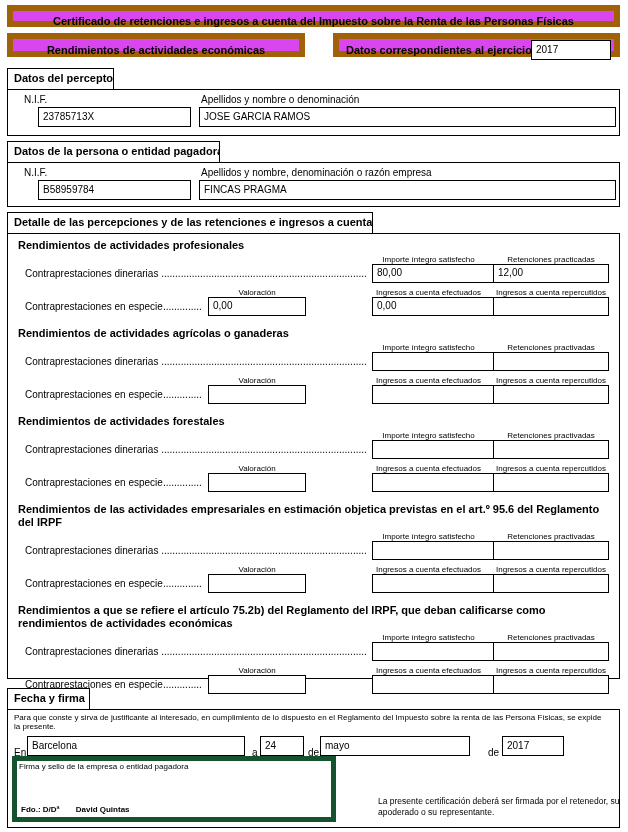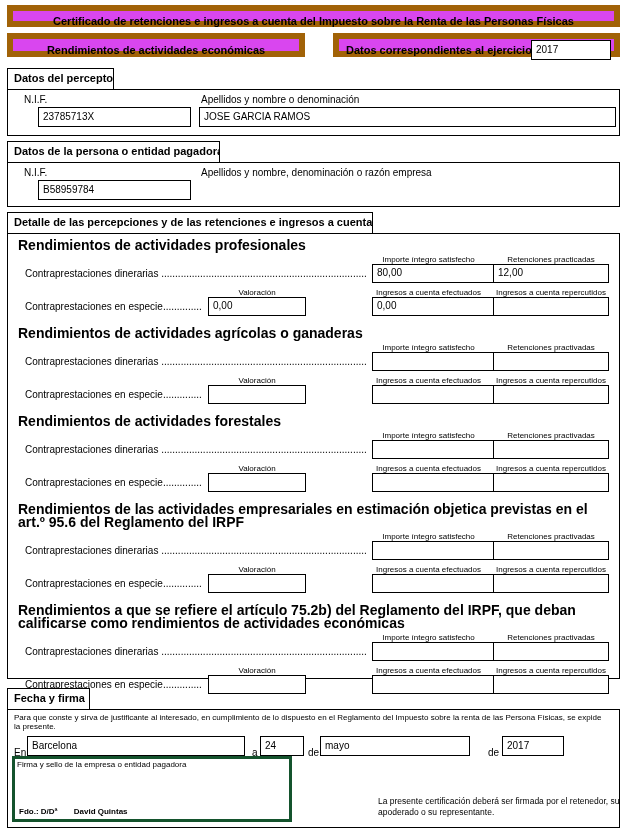--- a/index.html
+++ b/index.html
@@ -38,21 +38,21 @@
 
   .flabel { position: absolute; font-size: 10px; top: 4px; white-space: nowrap; }
   .nif-label  { left: 16px; }
   .name-label { left: 193px; }
   .nif-value  { left: 12px;  top: 17px; width: 153px; margin-left: 18px; }
   .name-value { left: 191px; top: 17px; width: 417px; }
 
   
   .subsection { position: relative; margin-top: 9px; }
   .subsection.first { margin-top: 5px; }
-  .sub-title { font-size: 14px; font-weight: bold; margin-left: 10px; margin-right: 14px; line-height: 13px; }
+  .sub-title { font-size: 11px; font-weight: bold; margin-left: 10px; margin-right: 14px; line-height: 13px; }
   .hdr-row { position: relative; height: 12px; }
   .hdr { position: absolute; font-size: 8px; text-align: center; white-space: nowrap; bottom: 0; }
   .c1 { left: 200px; width: 98px; }
   .c2 { left: 364px; width: 113px; }
   .c3 { left: 485px; width: 116px; }
   .fld-row { position: relative; height: 21px; }
   .fld-row .fbox { top: 0; height: 19px; line-height: 16px; }
   .fbox.c1 { width: 98px; } .fbox.c2 { width: 132px; } .fbox.c3 { width: 116px; }
   .row-label { position: absolute; left: 17px; top: 4px; font-size: 10px;
                white-space: nowrap; overflow: hidden; }
@@ -62,21 +62,21 @@
 
   
   .fecha-par { font-size: 8px; line-height: 9px; margin: 3px 12px 0 6px; }
   .date-row { position: relative; height: 22px; margin-top: 4px; font-size: 10px; }
   .date-row .dlabel { position: absolute; top: 4px; margin-top: 8px; }
   .l-en  { left: 6px; }  .l-a { left: 244px; } .l-de1 { left: 300px; } .l-de2 { left: 480px; }
   .b-place { left: 19px;  top: 1px; width: 218px; }
   .b-day   { left: 252px; top: 1px; width: 44px; }
   .b-month { left: 312px; top: 1px; width: 150px; }
   .b-year  { left: 494px; top: 1px; width: 62px; }
-  .firma-box { position: absolute; left: 4px; top: 46px; width: 280px; height: 66px; border: 3px solid #14532d; }
+  .firma-box { position: absolute; left: 4px; top: 46px; width: 324px; height: 66px; border: 5px solid #14532d; }
   .firma-label { font-size: 8px; margin: 1px 0 0 2px; }
   .fdo-line { position: absolute; left: 4px; bottom: 3px; font-size: 8px; font-weight: bold; }
   .fdo-name { margin-left: 14px; }
   .note { position: absolute; left: 370px; top: 86px; width: 244px; font-size: 8.5px; line-height: 11px; }
 </style>
 </head>
 <body>
 
 <div class="page">
 
@@ -93,20 +93,21 @@
     <span class="flabel name-label">Apellidos y nombre o denominación</span>
     <div class="fbox nif-value">23785713X</div>
     <div class="fbox name-value">JOSE GARCIA RAMOS</div>
   </div>
 
   <div class="tab tab-pagadora">Datos de la persona o entidad pagadora</div>
   <div class="sect box-pagadora">
     <span class="flabel nif-label">N.I.F.</span>
     <span class="flabel name-label">Apellidos y nombre, denominación o razón empresa</span>
     <div class="fbox nif-value">B58959784</div>
+    <div class="fbox name-value">FINCAS PRAGMA</div>
   </div>
 
   <div class="tab tab-detalle">Detalle de las percepciones y de las retenciones e ingresos a cuenta</div>
   <div class="sect box-detalle">
 
     <div class="subsection first">
       <div class="sub-title">Rendimientos de actividades profesionales</div>
       <div class="hdr-row">
         <span class="hdr c2">Importe íntegro satisfecho</span>
         <span class="hdr c3">Retenciones practicadas</span>

